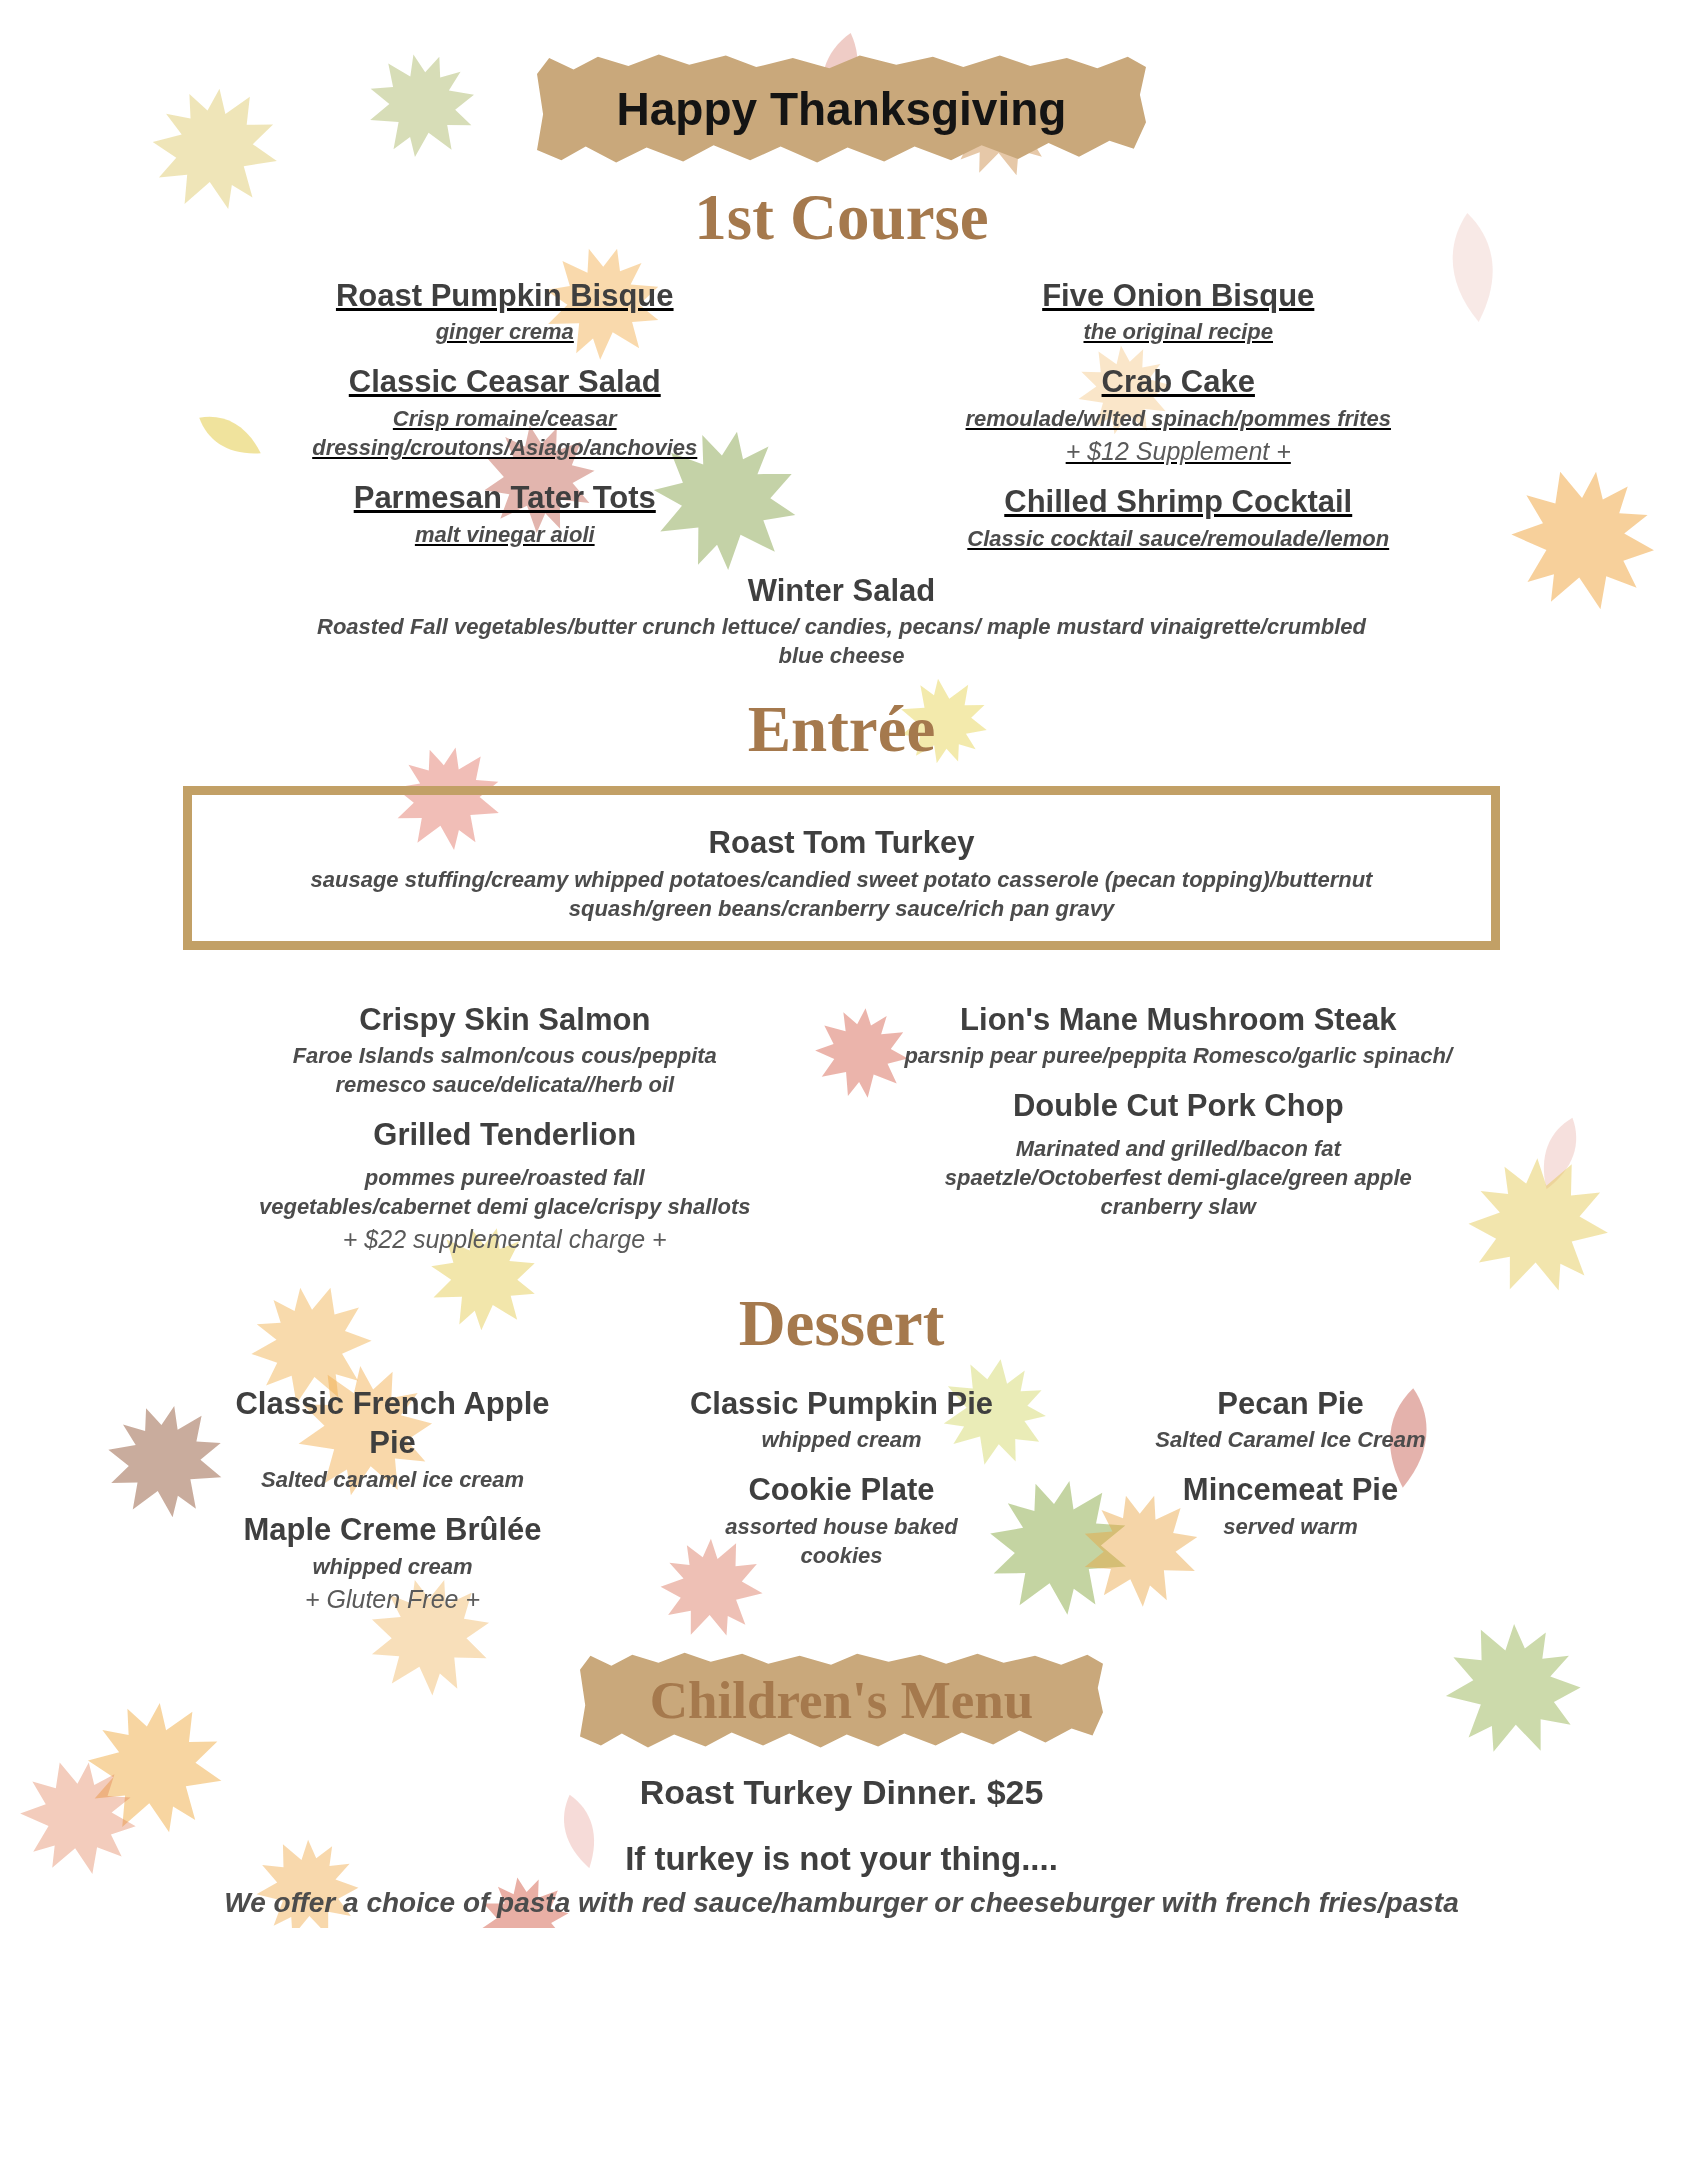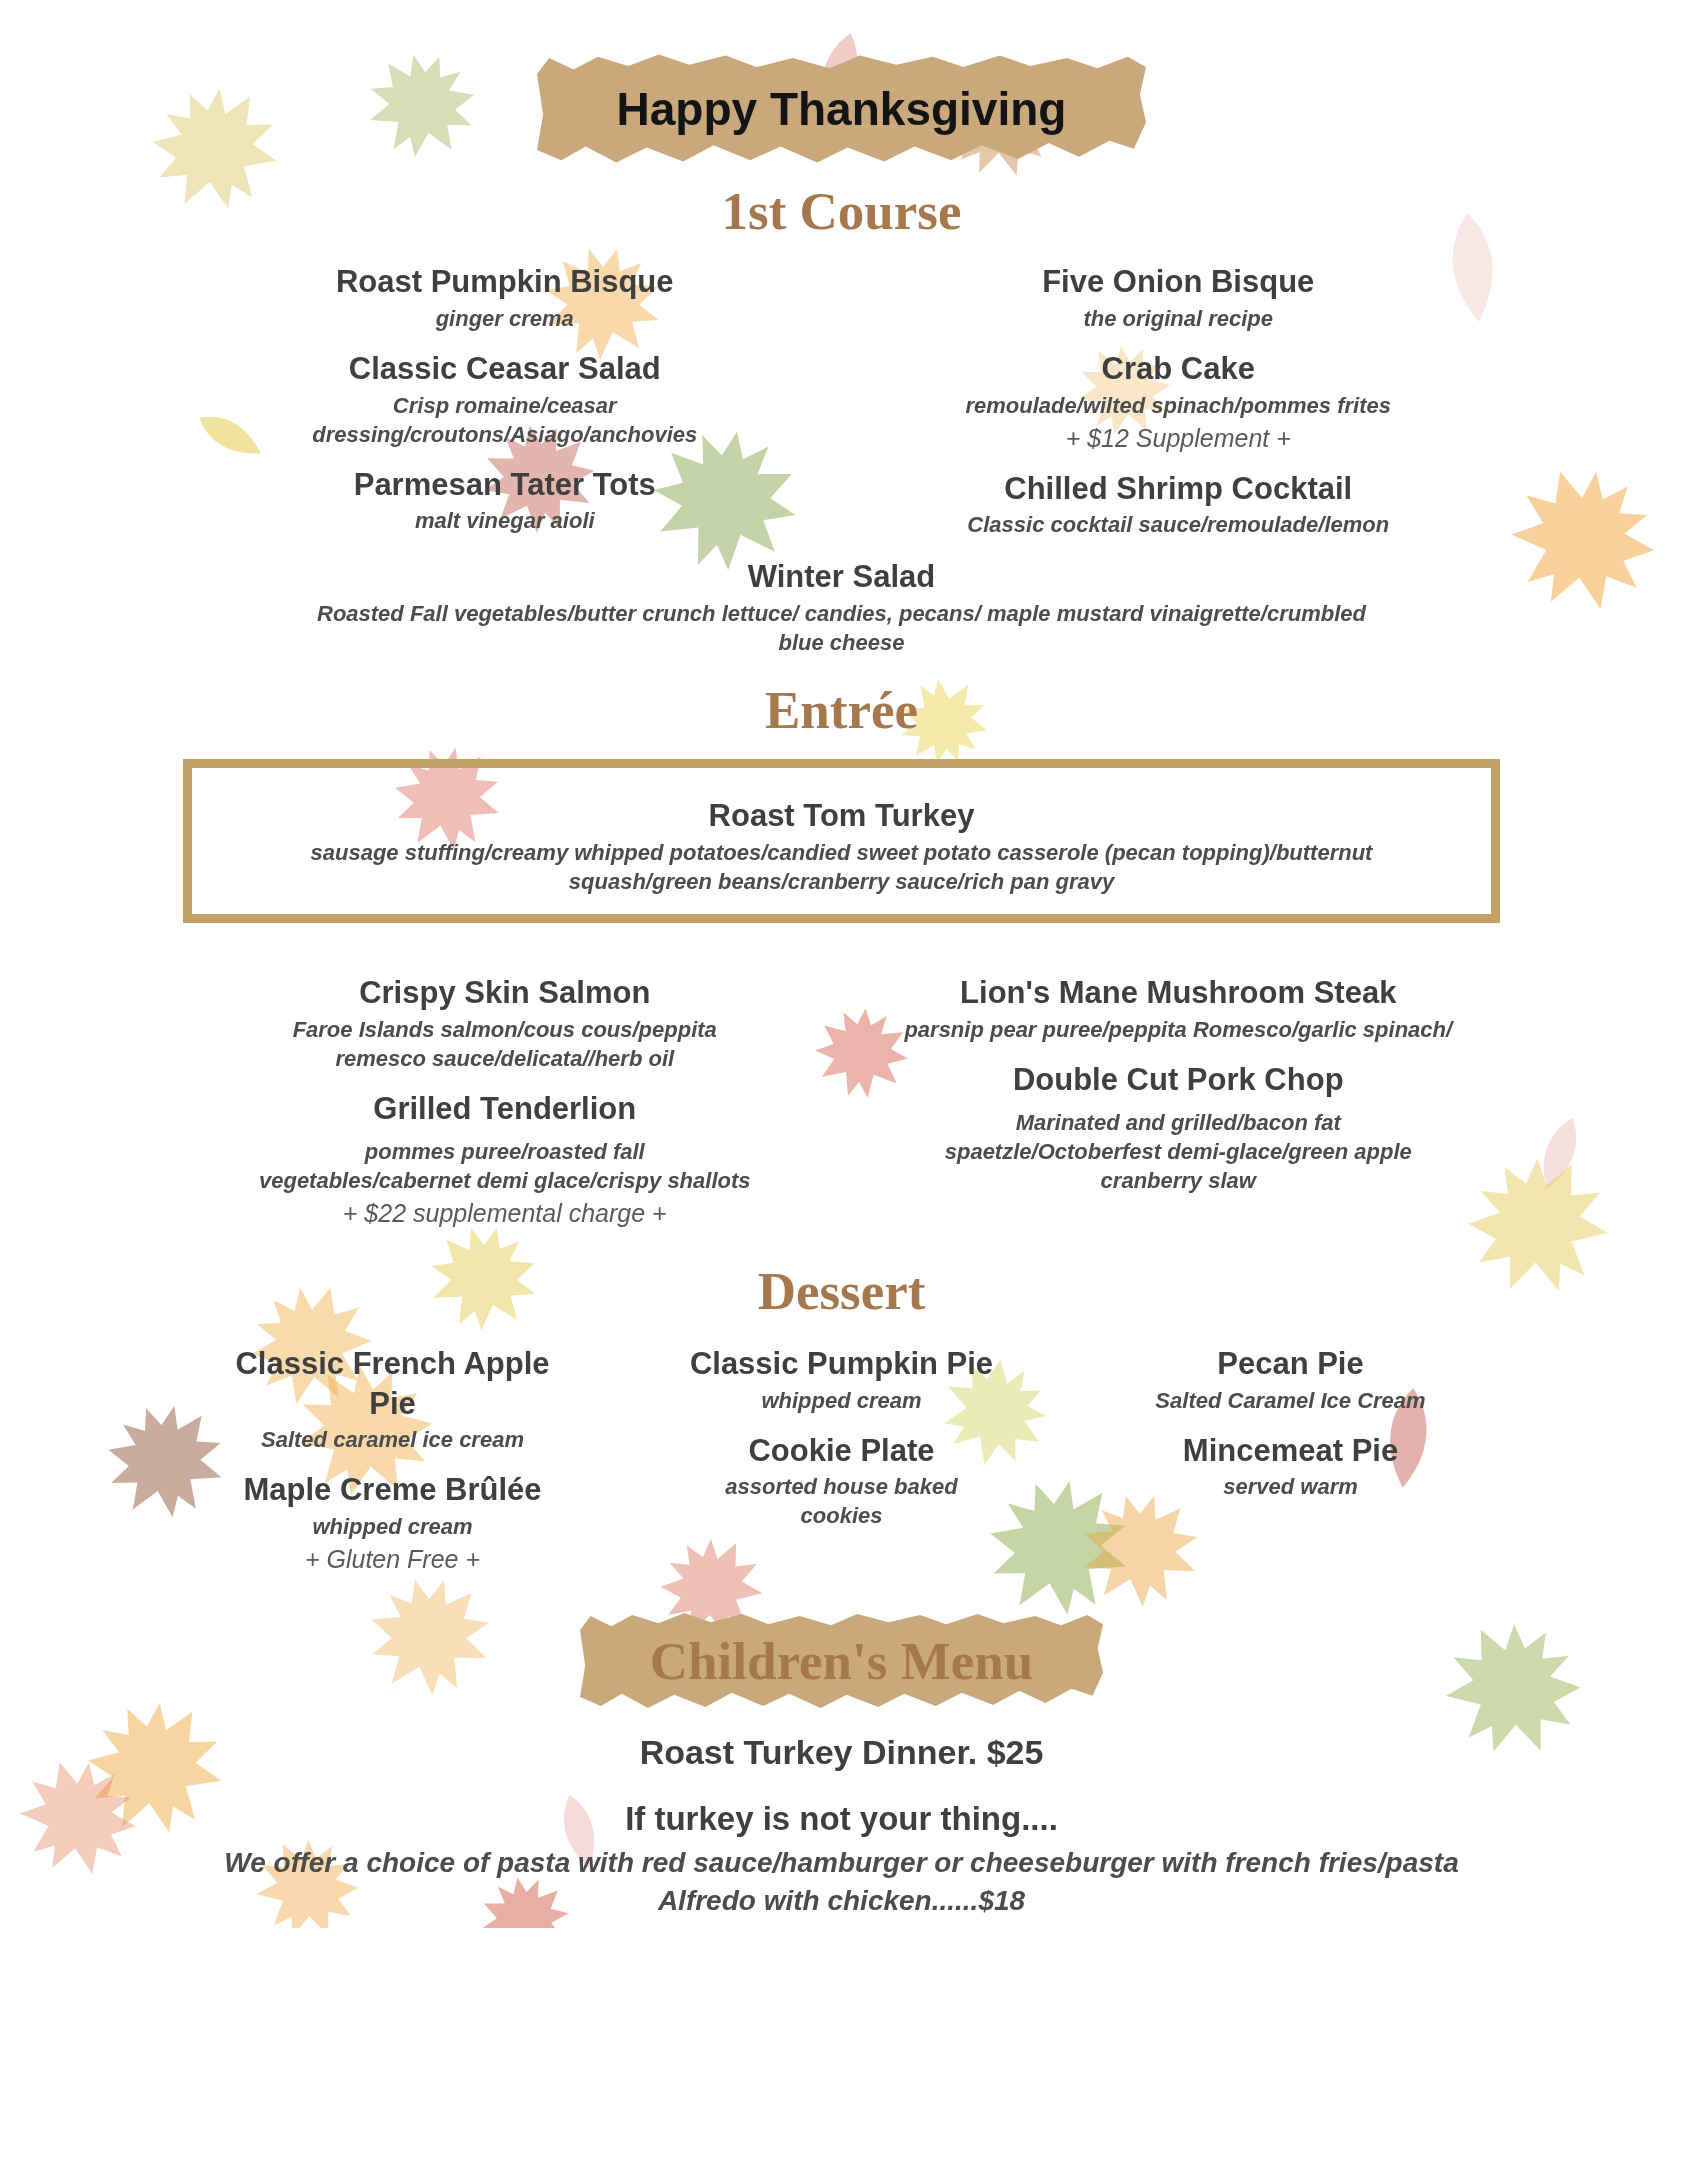--- a/index.html
+++ b/index.html
@@ -26,33 +26,33 @@
   .banner{
     background:var(--banner-tan);
     display:flex; align-items:center; justify-content:center;
     margin-left:auto; margin-right:auto;
     clip-path:polygon(0% 20%,2% 6%,6% 16%,10% 5%,15% 13%,20% 3%,25% 12%,31% 4%,36% 14%,42% 6%,48% 15%,53% 4%,59% 12%,65% 5%,70% 14%,76% 4%,81% 13%,87% 6%,92% 15%,97% 5%,100% 14%,99% 38%,100% 62%,98% 85%,94% 78%,89% 92%,84% 80%,79% 94%,73% 82%,68% 95%,62% 83%,57% 96%,51% 84%,46% 97%,40% 83%,35% 95%,29% 82%,24% 96%,18% 84%,13% 97%,8% 83%,4% 95%,0% 86%,1% 55%);
   }
   .title-banner{ width:609px; height:115px; margin-top:51px; }
   .title-banner h1{ font-size:46px; font-weight:700; color:var(--title-text); }
 
   .serif{ font-family:"Liberation Serif","DejaVu Serif",serif; font-weight:700; color:var(--heading-brown); }
-  h2.section-heading{ font-size:53px; line-height:1.1; }
+  h2.section-heading{ font-size:65px; line-height:1.1; }
   .h-first{ margin-top:16px; }
   .h-entree{ margin-top:24px; }
   .h-dessert{ margin-top:18px; }
 
   .cols{ display:flex; margin:0 168px; }
   .col{ flex:1; min-width:0; }
   .item{ margin-bottom:16px; }
   .item-name{ font-size:31px; font-weight:700; color:var(--item-text); line-height:1.28; }
   .item-desc{ font-size:22px; font-weight:700; font-style:italic; color:var(--desc-text); line-height:1.32; margin:2px auto 0; }
   .item-note{ font-size:25px; font-style:italic; color:var(--note-text); margin-top:4px; }
 
-  .first-cols{ margin-top:22px; }
+  .first-cols{ margin-top:22px;text-decoration:underline; }
   .winter{ margin-top:2px; }
 
   .featured-box{
     width:1317px; margin:20px auto 0;
     border:9px solid var(--box-border);
     padding:28px 40px 18px;
   }
   .entree-cols{ margin-top:50px; }
 
   .dessert-cols{ margin-top:24px; }

